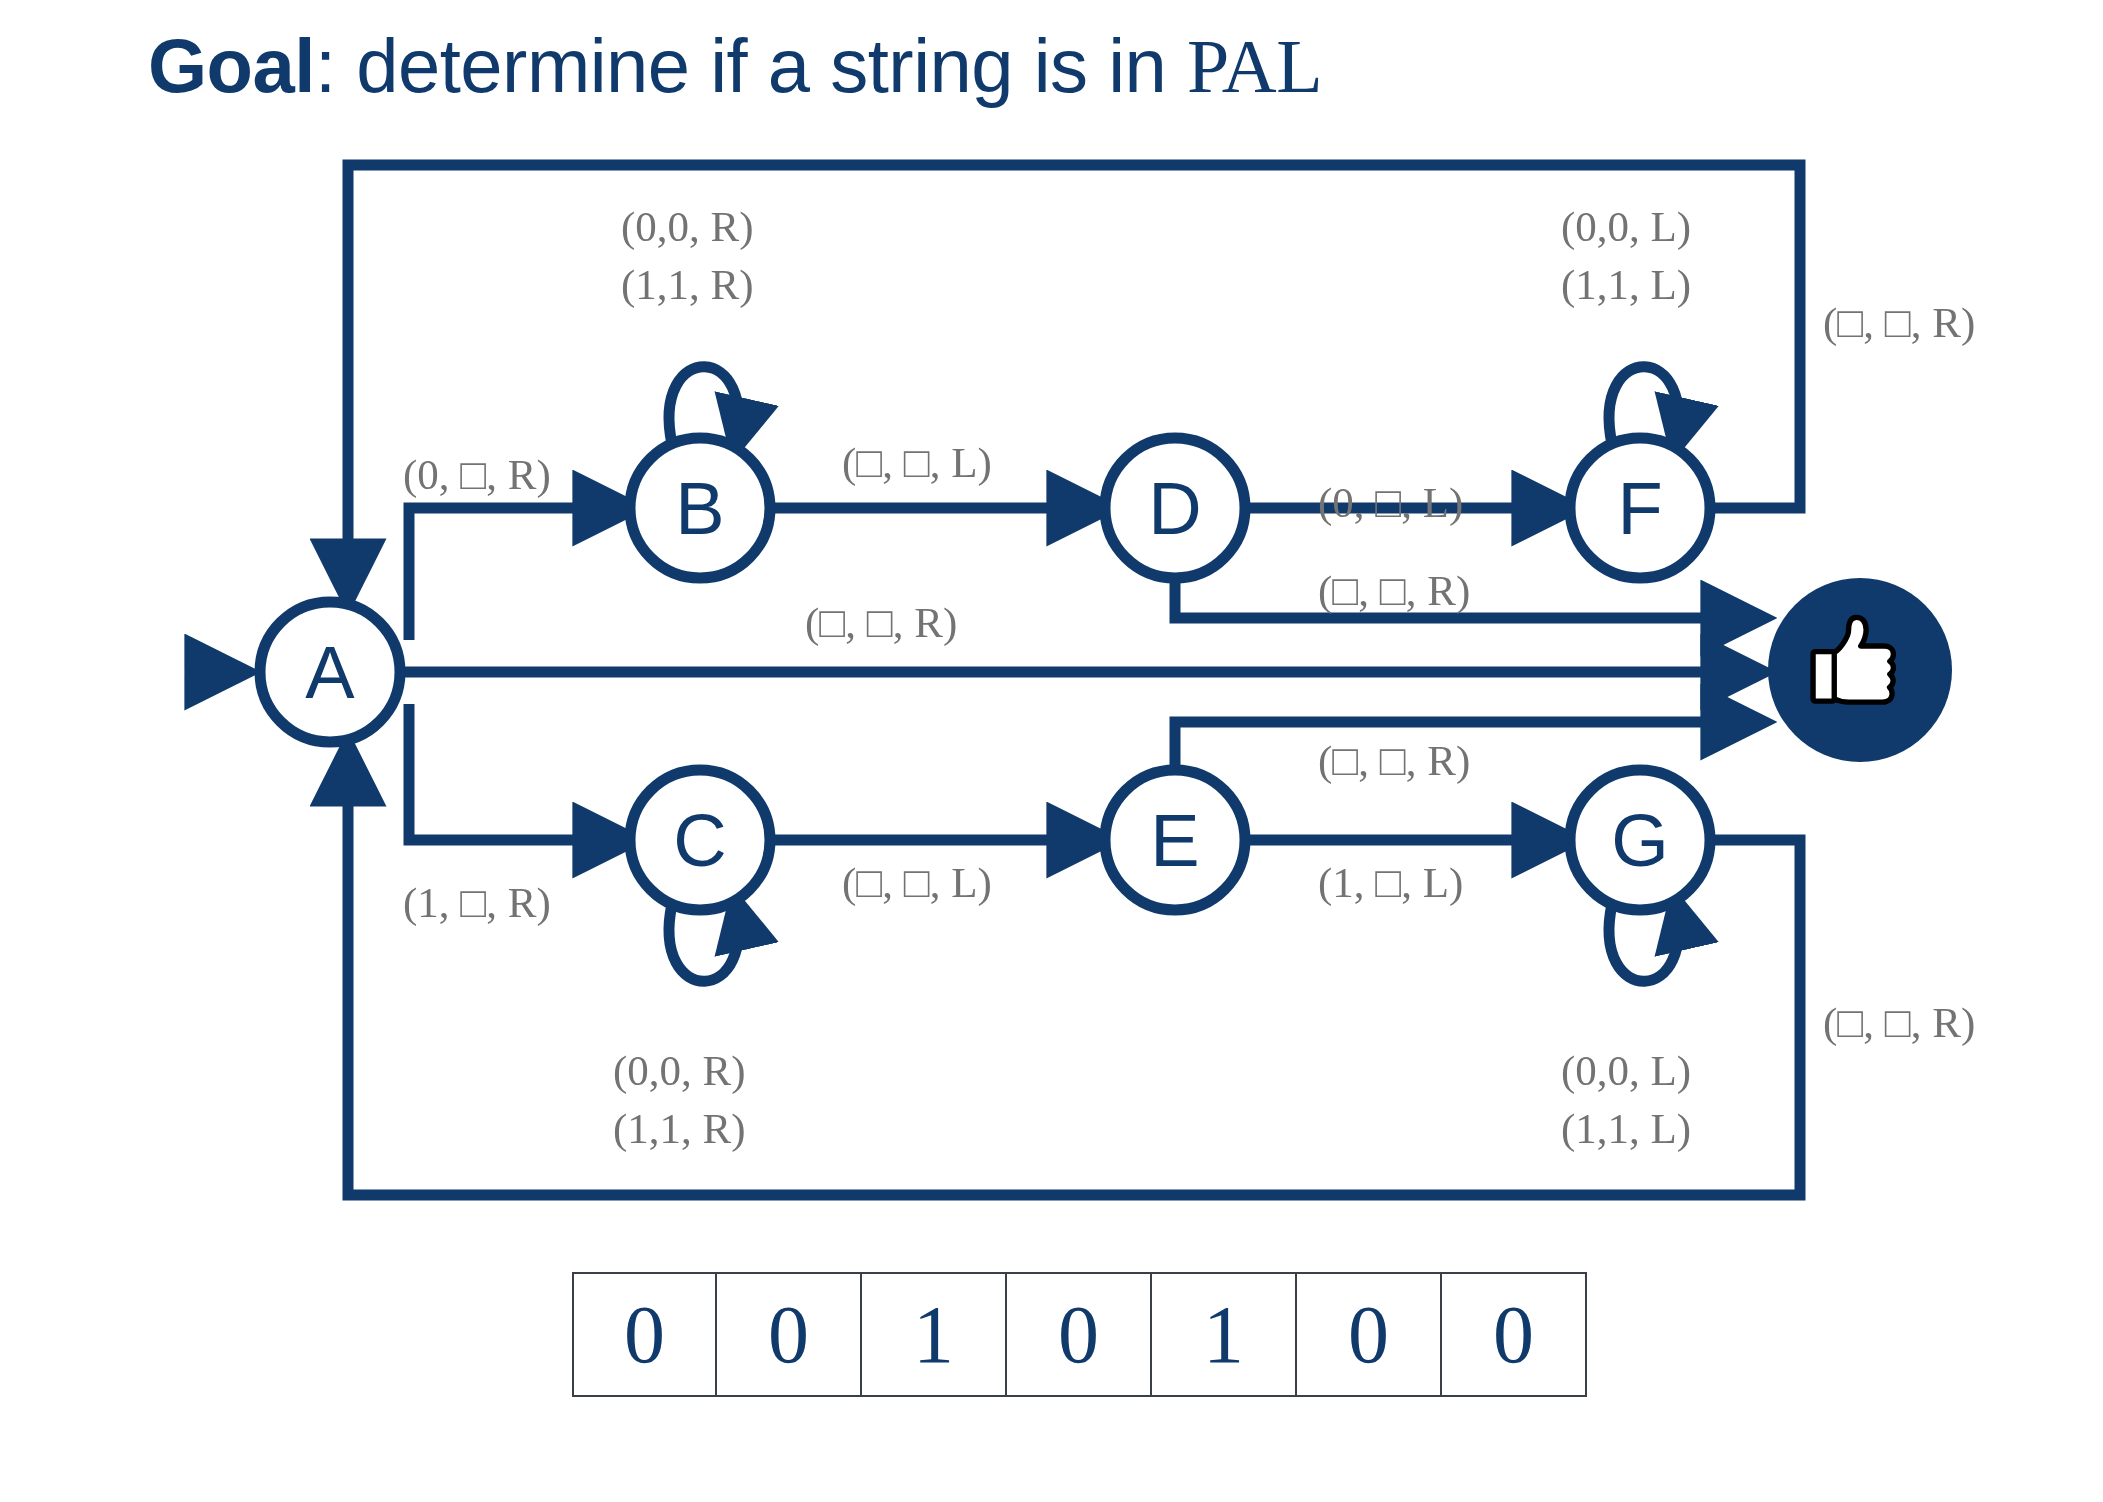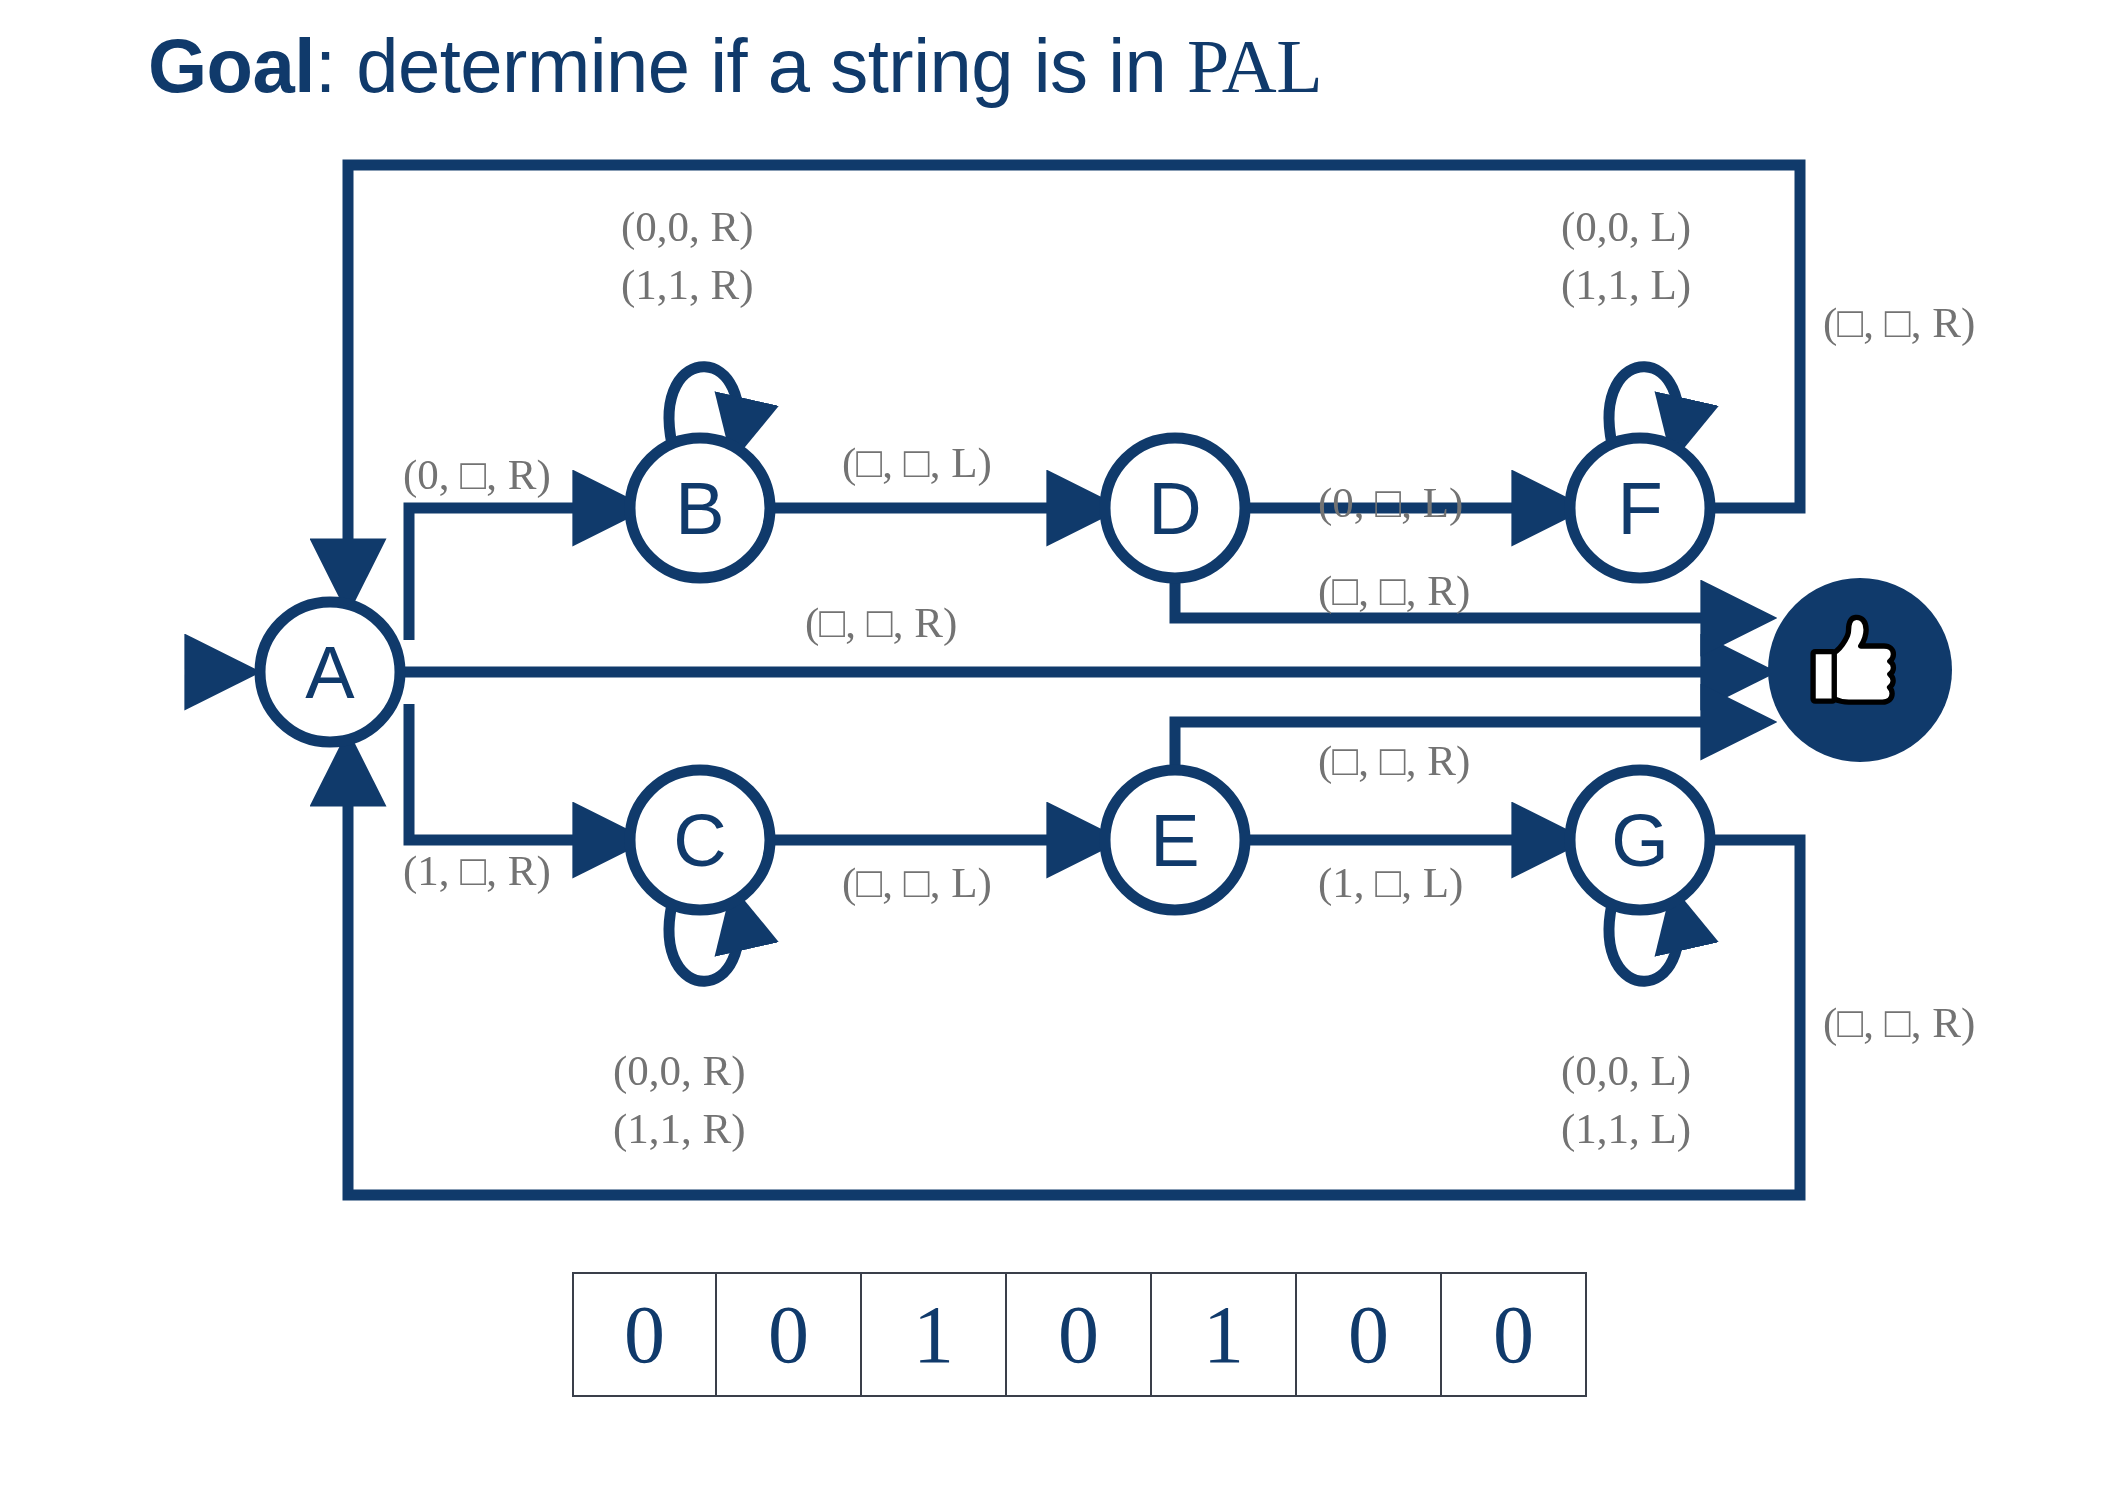--- a/index.html
+++ b/index.html
@@ -154,21 +154,21 @@
   <div class="lbl" style="left:1561px; top:204px;">(0,0, L)</div>
   <div class="lbl" style="left:1561px; top:262px;">(1,1, L)</div>
 
   <div class="lbl" style="left:613px; top:1048px;">(0,0, R)</div>
   <div class="lbl" style="left:613px; top:1106px;">(1,1, R)</div>
 
   <div class="lbl" style="left:1561px; top:1048px;">(0,0, L)</div>
   <div class="lbl" style="left:1561px; top:1106px;">(1,1, L)</div>
 
   <div class="lbl" style="left:403px; top:440px;margin-top:12px;">(0, □, R)</div>
-  <div class="lbl" style="left:403px; top:848px;">(1, □, R)</div>
+  <div class="lbl" style="left:403px; top:880px;">(1, □, R)</div>
 
   <div class="lbl" style="left:842px; top:440px;">(□, □, L)</div>
   <div class="lbl" style="left:842px; top:860px;">(□, □, L)</div>
 
   <div class="lbl" style="left:1318px; top:440px;margin-top:40px;">(0, □, L)</div>
   <div class="lbl" style="left:1318px; top:860px;">(1, □, L)</div>
 
   <div class="lbl" style="left:805px; top:600px;">(□, □, R)</div>
   <div class="lbl" style="left:1318px; top:568px;">(□, □, R)</div>
   <div class="lbl" style="left:1318px; top:738px;">(□, □, R)</div>

